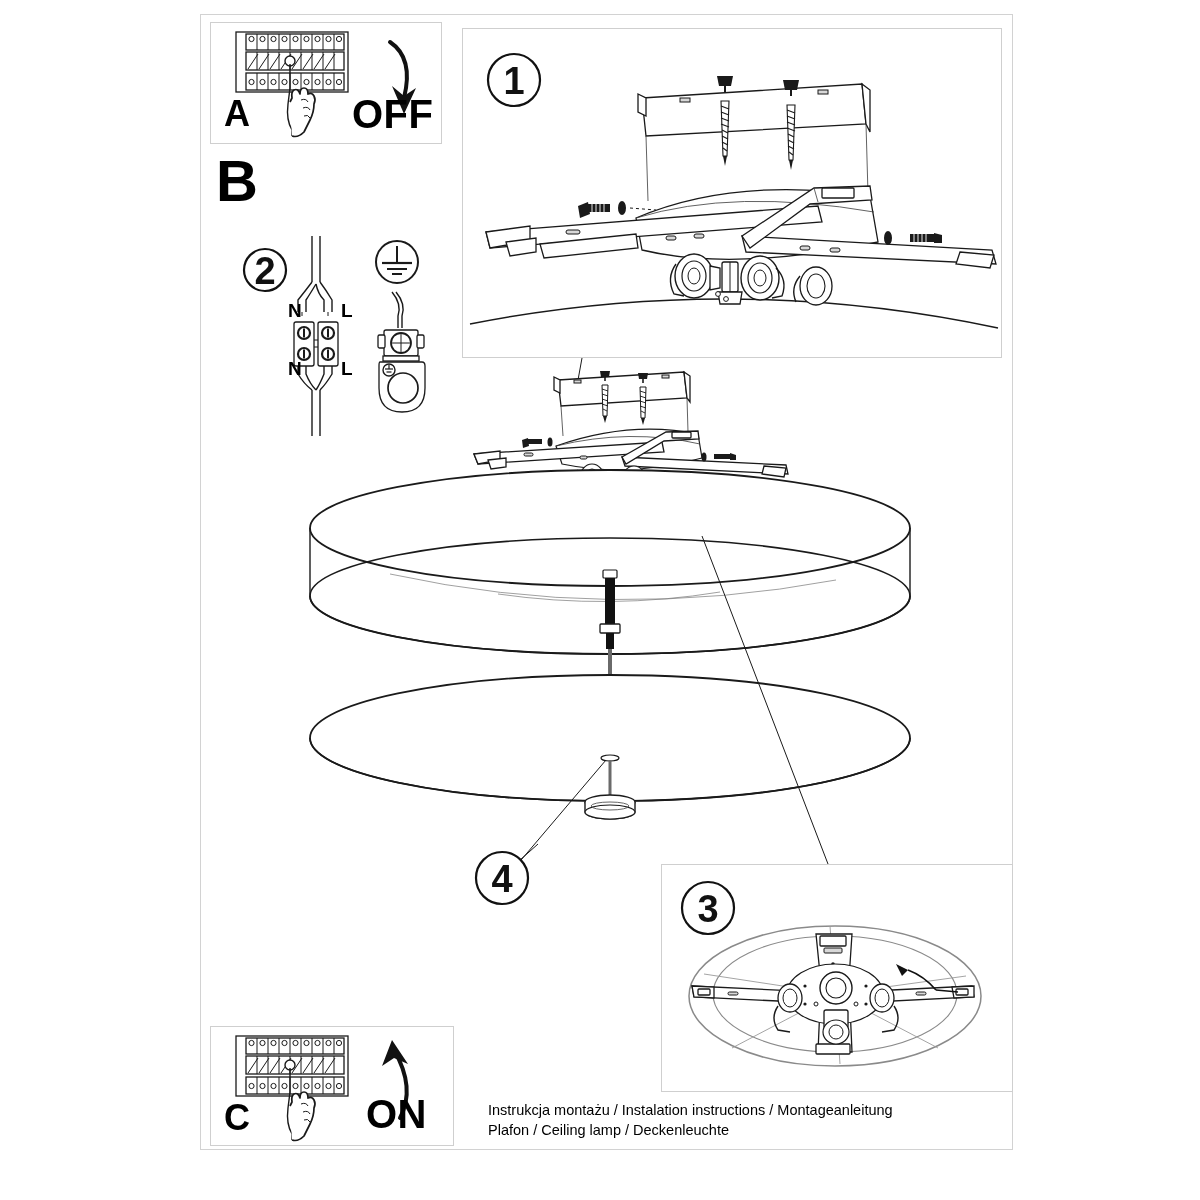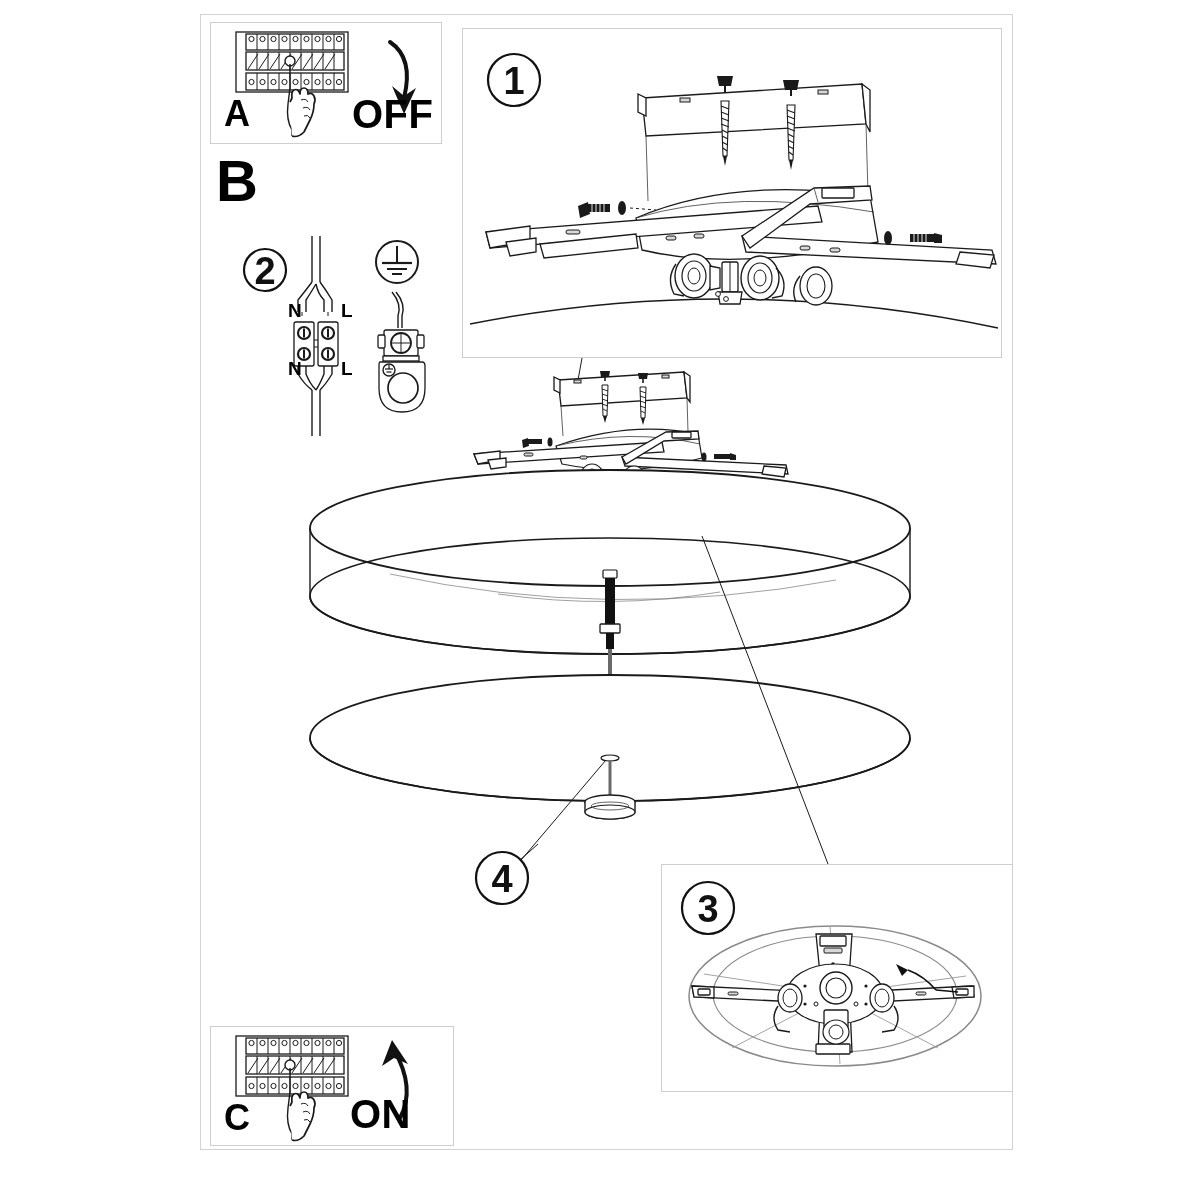--- a/index.html
+++ b/index.html
@@ -36,21 +36,21 @@
   .section-letter{
     font-size:56px;font-weight:bold;line-height:1;
     letter-spacing:0;
   }
   #letter-a{left:224px;top:96px;font-size:36px;font-weight:bold;}
   #letter-b{left:216px;top:152px;font-size:58px;font-weight:bold;}
   #letter-c{left:224px;top:1100px;font-size:36px;font-weight:bold;}
 
   .onoff-text{font-size:40px;font-weight:bold;letter-spacing:0.5px;}
   #text-off{left:352px;top:92px;}
-  #text-on{left:350px;top:1092px;}
+  #text-on{left:366px;top:1092px;}
 
   
   #caption-block{left:488px;top:1100px;width:420px;}
   .caption-line{font-size:14.5px;line-height:20px;white-space:nowrap;}
 
   
   .nl-label{font-size:19px;font-weight:bold;font-family:"Liberation Sans",sans-serif;}
   #nl-n-top{left:288px;top:300px;}
   #nl-l-top{left:341px;top:300px;}
   #nl-n-bot{left:288px;top:358px;}
@@ -642,15 +642,17 @@
 
       <path d="M172 86 Q188 56 166 18" fill="none" stroke="#111" stroke-width="4" stroke-linecap="round"></path>
       <path d="M154 34 L164 8 L180 32 L166 26 Z" fill="#111"></path>
     </svg>
   </div>
 
   <div class="abs section-letter" id="letter-c">C</div>
   <div class="abs onoff-text" id="text-on">ON</div>
 
   <div class="abs" id="caption-block">
+    <div class="caption-line">Instrukcja montażu / Instalation instructions / Montageanleitung</div>
+    <div class="caption-line">Plafon / Ceiling lamp / Deckenleuchte</div>
   </div>
 
 </div>
 
 </body></html>

